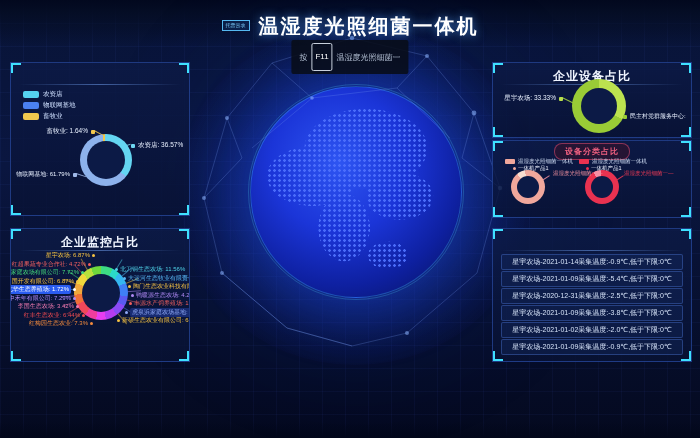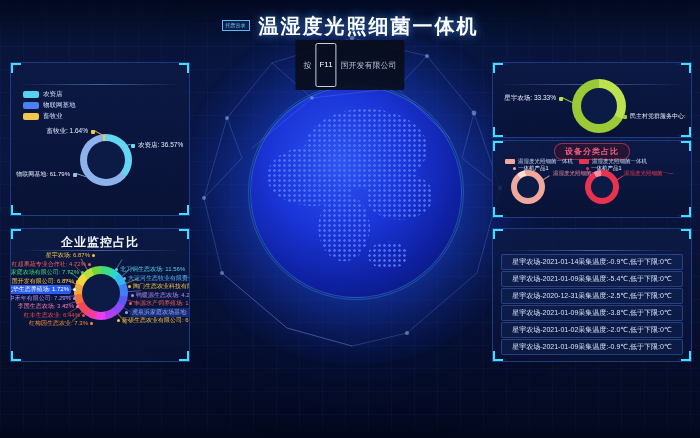--- a/index.html
+++ b/index.html
@@ -18,21 +18,21 @@
        background:linear-gradient(0deg,#02071a,transparent);}
   
   .title-row{position:absolute;top:13px;left:0;right:0;text-align:center;z-index:6;}
   .logo{display:inline-block;vertical-align:6px;border:1px solid #55b8f0;color:#7fd0ff;
         font-size:5px;line-height:7px;padding:1px 3px;background:rgba(20,60,120,.35);margin-right:9px;}
   .main-title{display:inline-block;margin:0;font-size:20px;font-weight:bold;color:#fff;
         letter-spacing:2px;text-shadow:0 0 10px rgba(80,160,255,.75);}
   .fs-tip{position:absolute;top:40px;left:50%;transform:translateX(-50%);z-index:6;
         display:flex;align-items:center;font-size:8px;color:#b4c0d4;
         background:rgba(8,12,24,.88);padding:3px 8px;border-radius:2px;}
-  .fs-tip .key{border:1px solid #c8d0dc;color:#fff;padding:16px 3px;margin:0 4px;border-radius:2px;
+  .fs-tip .key{border:1px solid #c8d0dc;color:#fff;padding:8px 3px;margin:0 4px;border-radius:2px;
         font-size:8px;line-height:10px;}
   
   .globe{position:absolute;left:250px;top:86px;width:210px;height:210px;border-radius:50%;
         background:radial-gradient(circle at 42% 36%,#2e55f2 0%,#1b35d8 38%,#0e20a0 68%,#091670 88%,#071254 100%);
         border:1px solid rgba(70,200,255,.30);
         box-shadow:0 0 55px 12px rgba(28,70,230,.45),0 0 120px 40px rgba(20,50,180,.22);}
   .globe::after{content:"";position:absolute;inset:-3px;border-radius:50%;border:1px solid rgba(90,230,255,.22);}
   .globe .dots{position:absolute;inset:6px;border-radius:50%;
         background-image:radial-gradient(rgba(78,112,252,.95) 1px,transparent 1.6px);
         background-size:5px 5px;
@@ -175,21 +175,21 @@
         <circle cx="120" cy="70" r="1.8"></circle>
     </g>
   </svg>
 
   <div class="title-row">
     <span class="logo">托普云农</span><h1 class="main-title">温湿度光照细菌一体机</h1>
   </div>
   <div class="fs-tip">
     <span>按</span>
     <span class="key">F11</span>
-    <span>国开发有限公司</span>
+    <span>温湿度光照细菌一</span>
   </div>
 
   <section class="panel p-industry">
     <div class="corners"></div>
     <div class="pdiv"></div>
     <ul class="legend">
       <li>
           <span class="sw" style="background: rgb(85, 210, 240);"></span>
           <span>农资店</span>
         </li>
@@ -310,20 +310,21 @@
         </div>
       <div class="erow r7" style="color: rgb(245, 194, 66);">
           <span class="dot"></span>
           <span class="t">新硕生态农业有限公司: 6.87%</span>
         </div>
     </div>
   </section>
 
   <section class="panel p-equip">
     <div class="corners"></div>
+    <h2 class="ptitle">企业设备占比</h2>
     <div class="pdiv"></div>
     <i class="cline c-eq-l"></i>
     <i class="cline c-eq-r"></i>
     <div class="donut d-equip" style="background: conic-gradient(rgb(188, 226, 79) 0%, rgb(188, 226, 79) 33.33%, rgb(154, 203, 54) 33.33%, rgb(154, 203, 54) 100%);">
       <div class="hole"></div>
     </div>
     <div class="clabel lbl-eq-l">
         <span>星宇农场: 33.33%</span>
         <span class="sq" style="background: rgb(185, 224, 77);"></span>
       </div>

